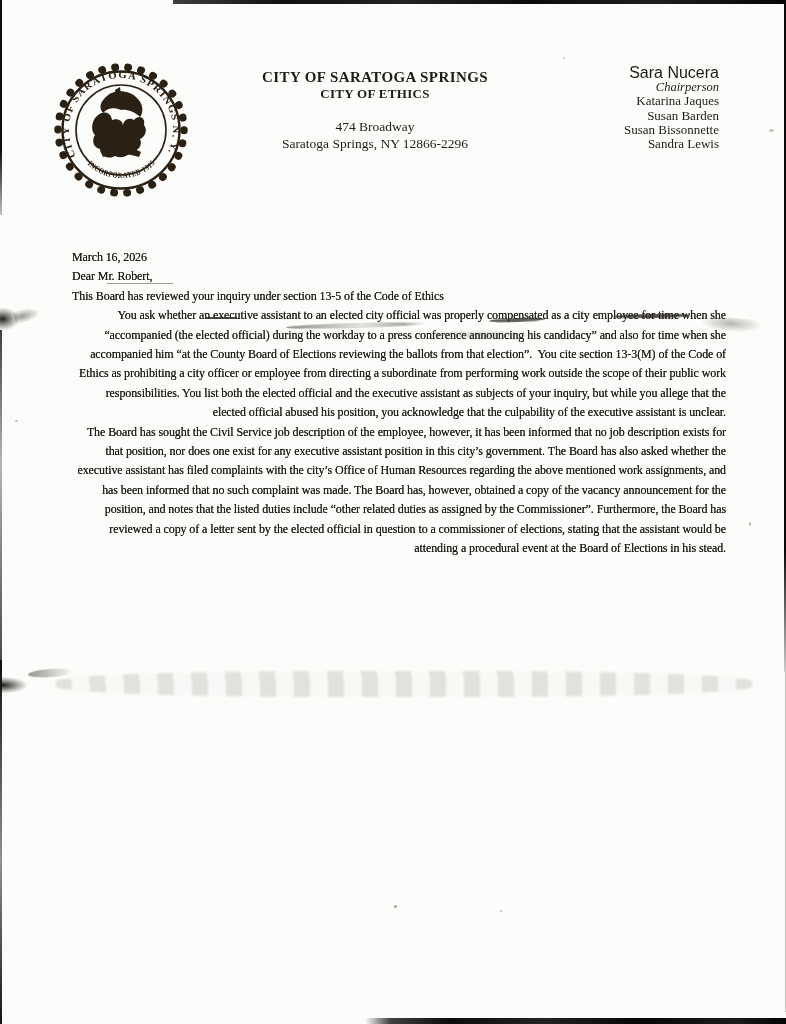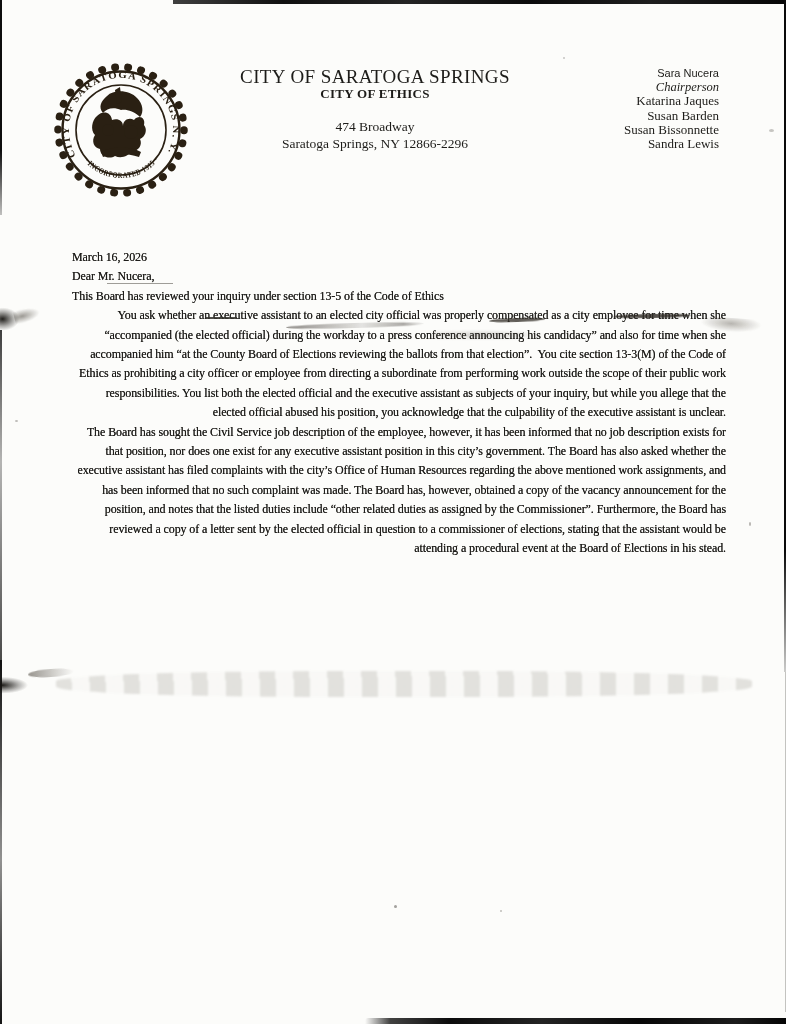--- a/index.html
+++ b/index.html
@@ -20,26 +20,26 @@
   .seal { position: absolute; left: 51px; top: 60px; width: 140px; height: 140px; }
   .seal svg { width: 100%; height: 100%; }
   .seal .teeth { fill: none; stroke: #2a2013; stroke-width: 7.5; stroke-dasharray: 0.5 12.69; stroke-linecap: round; }
   .seal .ring-outer { fill: none; stroke: #2a2013; stroke-width: 2.4; }
   .seal .ring-inner { fill: none; stroke: #2a2013; stroke-width: 1.6; }
   .seal-text { font-family: "Liberation Serif", serif; font-weight: bold; fill: #2a2013; }
   .seal-text.top { font-size: 9.5px; letter-spacing: 1px; }
   .seal-text.bottom { font-size: 8px; letter-spacing: 0.6px; }
 
   .org-block { position: absolute; left: 225px; top: 68px; width: 300px; text-align: center; }
-  .org-title { font-size: 19px; font-weight: normal; letter-spacing: 0.4px; line-height: 18px; }
+  .org-title { font-size: 15px; font-weight: bold; letter-spacing: 0.4px; line-height: 18px; }
   .org-subtitle { font-size: 13px; font-weight: bold; letter-spacing: 0.3px; line-height: 16px; }
   .org-address { margin-top: 17px; font-size: 13.5px; line-height: 16.5px; }
 
   .members { position: absolute; right: 67px; top: 66px; text-align: right; font-size: 13px; line-height: 14.2px; }
-  .member-chair { font-family: "Liberation Sans", "DejaVu Sans", sans-serif; font-size: 11px; }
+  .member-chair { font-family: "Liberation Sans", "DejaVu Sans", sans-serif; font-size: 16px; }
   .member-chair-title { font-style: italic; font-size: 12.5px; }
 
   
   .letter-body {
     position: absolute; left: 72px; top: 248px; width: 654px;
     font-size: 12px; line-height: 19.4px; letter-spacing: -0.1px;
     text-shadow: 0 0 0.3px rgba(25,24,20,0.85);
   }
   .letter-body p, .letter-body div { margin: 0; }
   .date { margin-bottom: 15px; }
@@ -165,21 +165,21 @@
     <div class="member-chair">Sara Nucera</div>
     <div class="member-chair-title">Chairperson</div>
     <div>Katarina Jaques</div>
     <div>Susan Barden</div>
     <div>Susan Bissonnette</div>
     <div>Sandra Lewis</div>
   </div>
 
   <div class="letter-body">
     <p class="date">March 16, 2026</p>
-    <p class="salutation">Dear Mr. Nucera,</p>
+    <p class="salutation">Dear Mr. Robert,</p>
     <p class="intro">This Board has reviewed your inquiry under section 13-5 of the Code of Ethics</p>
     <p class="para"> You ask whether an executive assistant to an elected city official was properly compensated as a city employee for time when she “accompanied (the elected official) during the workday to a press conference announcing his candidacy” and also for time when she accompanied him “at the County Board of Elections reviewing the ballots from that election”.  You cite section 13-3(M) of the Code of Ethics as prohibiting a city officer or employee from directing a subordinate from performing work outside the scope of their public work responsibilities. You list both the elected official and the executive assistant as subjects of your inquiry, but while you allege that the elected official abused his position, you acknowledge that the culpability of the executive assistant is unclear.</p>
     <p class="para">The Board has sought the Civil Service job description of the employee, however, it has been informed that no job description exists for that position, nor does one exist for any executive assistant position in this city’s government. The Board has also asked whether the executive assistant has filed complaints with the city’s Office of Human Resources regarding the above mentioned work assignments, and has been informed that no such complaint was made. The Board has, however, obtained a copy of the vacancy announcement for the position, and notes that the listed duties include “other related duties as assigned by the Commissioner”. Furthermore, the Board has reviewed a copy of a letter sent by the elected official in question to a commissioner of elections, stating that the assistant would be attending a procedural event at the Board of Elections in his stead.</p>
   </div>
 
   <div class="artifact smudge-blob-1"></div>
   <div class="artifact smudge-blob-1b"></div>
   <div class="artifact smudge-blob-2"></div>
   <div class="artifact smudge-blob-2b"></div>
   <div class="artifact streak-1"></div>

